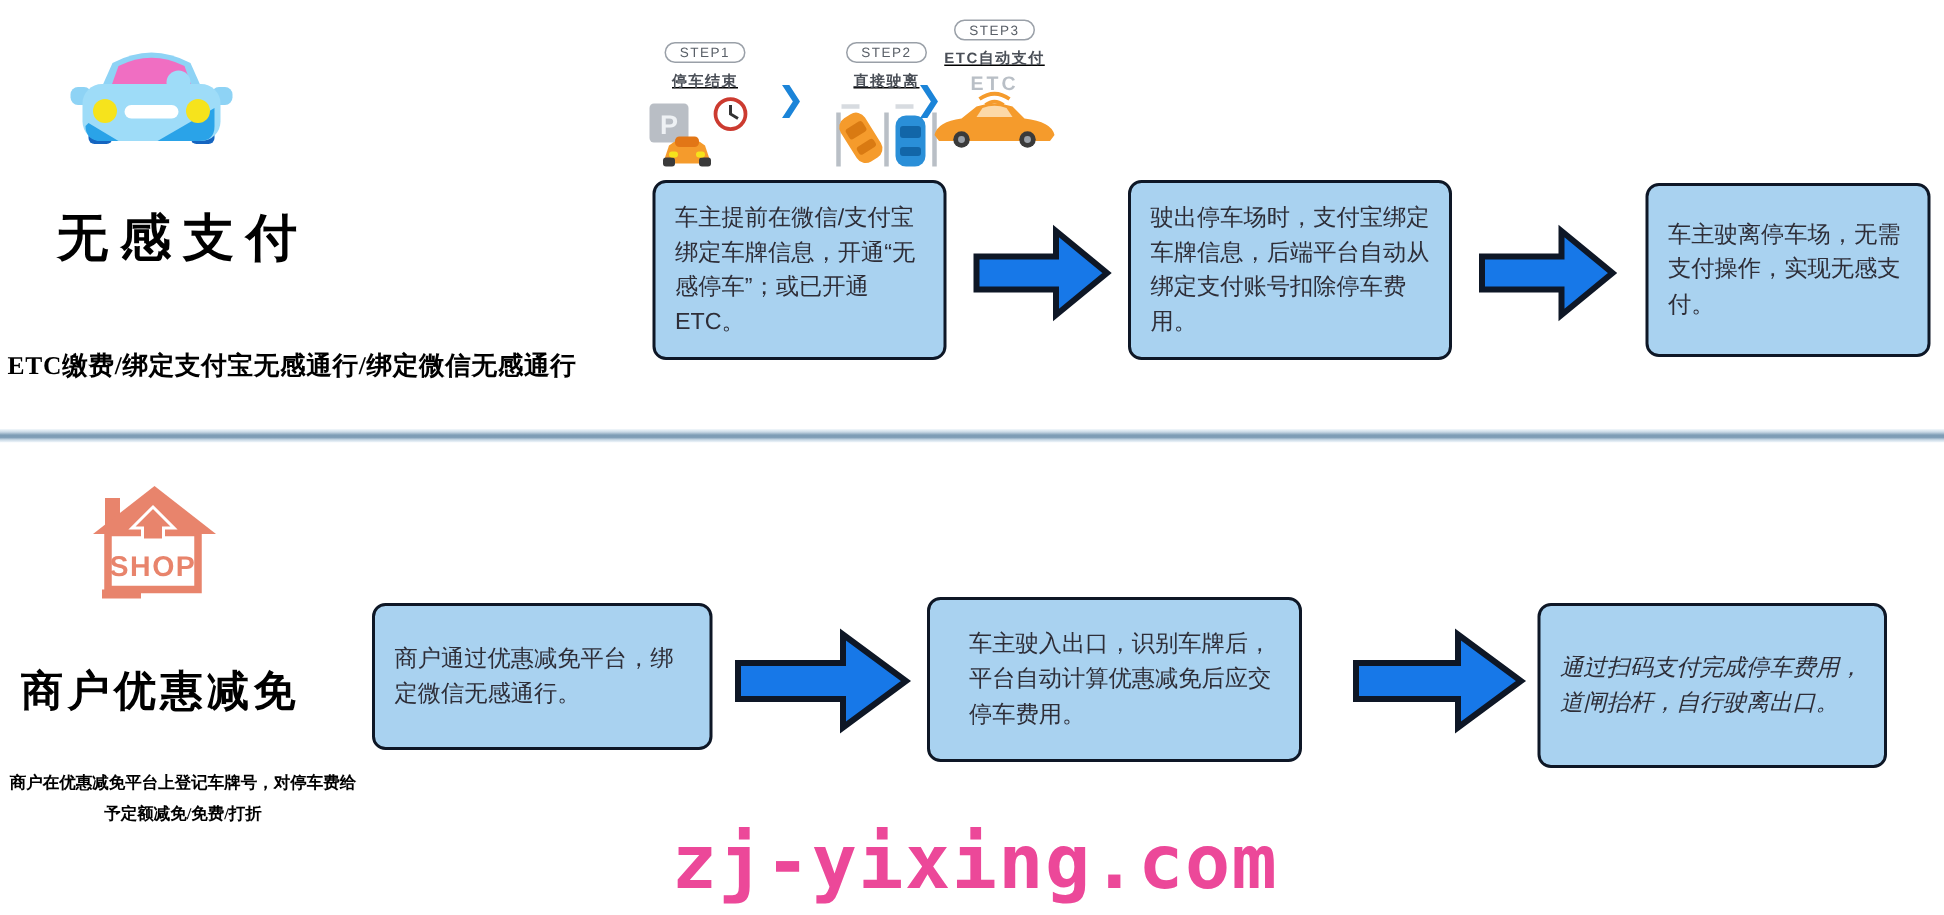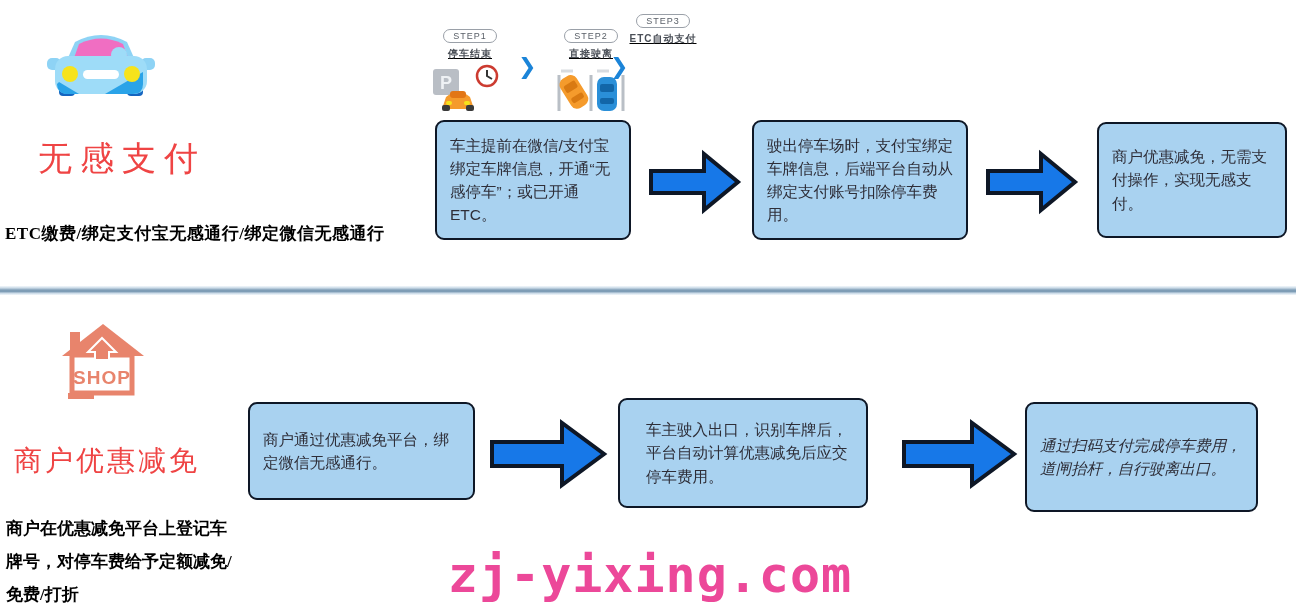--- a/index.html
+++ b/index.html
@@ -2,31 +2,31 @@
 <html><head>
 <meta charset="utf-8">
 <style>
   html,body{margin:0;padding:0;}
   body{
     width:1296px;height:610px;position:relative;background:#ffffff;
     font-family:"Liberation Sans",sans-serif;overflow:hidden;
   }
   
   .sec-title{
-    position:absolute;font-family:"Liberation Serif",serif;font-weight:normal;
-    color:#ef4444;white-space:nowrap;
+    position:absolute;font-family:"Liberation Serif",serif;font-weight:bold;
+    color:#000000;white-space:nowrap;
   }
   .sec-sub{
     position:absolute;font-family:"Liberation Serif",serif;font-weight:bold;
     color:#000;
   }
   #top-title{left:38px;top:136px;font-size:34px;letter-spacing:8px;}
-  #top-sub{left:5px;top:222px;font-size:17px;letter-spacing:0.5px;white-space:nowrap;}
+  #top-sub{left:5px;top:232px;font-size:17px;letter-spacing:0.5px;white-space:nowrap;}
   #bottom-title{left:14px;top:442px;font-size:28px;letter-spacing:3px;}
-  #bottom-sub{left:6px;top:512px;width:232px;font-size:17px;line-height:1.95;}
+  #bottom-sub{left:6px;top:512px;width:232px;font-size:11px;line-height:1.95;text-align:center;}
   
   .step{position:absolute;text-align:center;text-decoration:underline;}
   .step-badge{
     display:inline-block;border:1px solid #9aa0a8;border-radius:8px;
     font-size:9px;color:#5a6068;padding:1px 9px;letter-spacing:1px;background:#fff;
   }
   .step-label{font-size:10px;color:#4a4f57;font-weight:bold;margin-top:4px;letter-spacing:1px;}
   .step-icon{margin-top:2px;}
   .step-chev{
     position:absolute;color:#1b84d8;font-weight:bold;font-size:22px;
@@ -115,20 +115,34 @@
       <rect x="49" y="35" width="14" height="6" rx="2" fill="#1266a8"></rect>
     </svg>
   </div>
 </div>
 
 <div class="step-chev" style="left:610px;top:54px;">❯</div>
 
 <div class="step" style="left:613px;top:10px;width:100px;">
   <div class="step-badge">STEP3</div>
   <div class="step-label">ETC自动支付</div>
+  <div class="step-icon">
+    <svg width="92" height="52" viewBox="0 0 92 52">
+      <text id="etc-text" x="46" y="12" font-size="13" font-weight="bold" fill="#b9bfc6" text-anchor="middle" letter-spacing="2" font-family="Liberation Sans,sans-serif">ETC</text>
+      <path d="M36 18 Q46 11 56 18" stroke="#f59b2c" stroke-width="2.5" fill="none"></path>
+      <path d="M40 22 Q46 17.5 52 22" stroke="#f59b2c" stroke-width="2.5" fill="none"></path>
+      <circle cx="46" cy="26" r="2.2" fill="#f59b2c"></circle>
+      <path d="M6 42 Q8 33 24 31 L34 23 Q46 19 58 23 L66 31 Q84 33 86 42 L83 46 H9 Z" fill="#f59b2c"></path>
+      <path d="M38 24 Q46 21 54 24 L58 30 H34 Z" fill="#fcd9a8"></path>
+      <circle cx="24" cy="45" r="5.5" fill="#3a3a3a"></circle>
+      <circle cx="24" cy="45" r="2.3" fill="#9aa0a8"></circle>
+      <circle cx="68" cy="45" r="5.5" fill="#3a3a3a"></circle>
+      <circle cx="68" cy="45" r="2.3" fill="#9aa0a8"></circle>
+    </svg>
+  </div>
 </div>
 
 <div class="flow-box" style="left:435px;top:120px;width:196px;height:120px;">
   <span>车主提前在微信/支付宝绑定车牌信息，开通“无感停车”；或已开通ETC。</span>
 </div>
 
 <div class="flow-arrow" style="left:648px;top:148px;">
   <svg width="94" height="68" viewBox="0 0 94 68">
     <polygon points="3,23 56,23 56,6 90,34 56,62 56,45 3,45" fill="#1778e8" stroke="#0e1726" stroke-width="4"></polygon>
   </svg>
@@ -138,21 +152,21 @@
   <span>驶出停车场时，支付宝绑定车牌信息，后端平台自动从绑定支付账号扣除停车费用。</span>
 </div>
 
 <div class="flow-arrow" style="left:985px;top:148px;">
   <svg width="94" height="68" viewBox="0 0 94 68">
     <polygon points="3,23 56,23 56,6 90,34 56,62 56,45 3,45" fill="#1778e8" stroke="#0e1726" stroke-width="4"></polygon>
   </svg>
 </div>
 
 <div class="flow-box" style="left:1097px;top:122px;width:190px;height:116px;">
-  <span>商户优惠减免，无需支付操作，实现无感支付。</span>
+  <span>车主驶离停车场，无需支付操作，实现无感支付。</span>
 </div>
 
 <div id="divider"></div>
 
 <div class="abs" style="left:58px;top:322px;">
   <svg width="90" height="78" viewBox="0 0 90 78">
     <rect x="12" y="10" width="10" height="22" fill="#e8846c"></rect>
     <polygon points="45,2 86,34 4,34" fill="#e8846c"></polygon>
     <rect x="14" y="33" width="60" height="38" fill="#ffffff" stroke="#e8846c" stroke-width="5"></rect>
     <polygon points="44,16 58,30 51,30 51,38 37,38 37,30 30,30" fill="#e8846c" stroke="#ffffff" stroke-width="2"></polygon>

